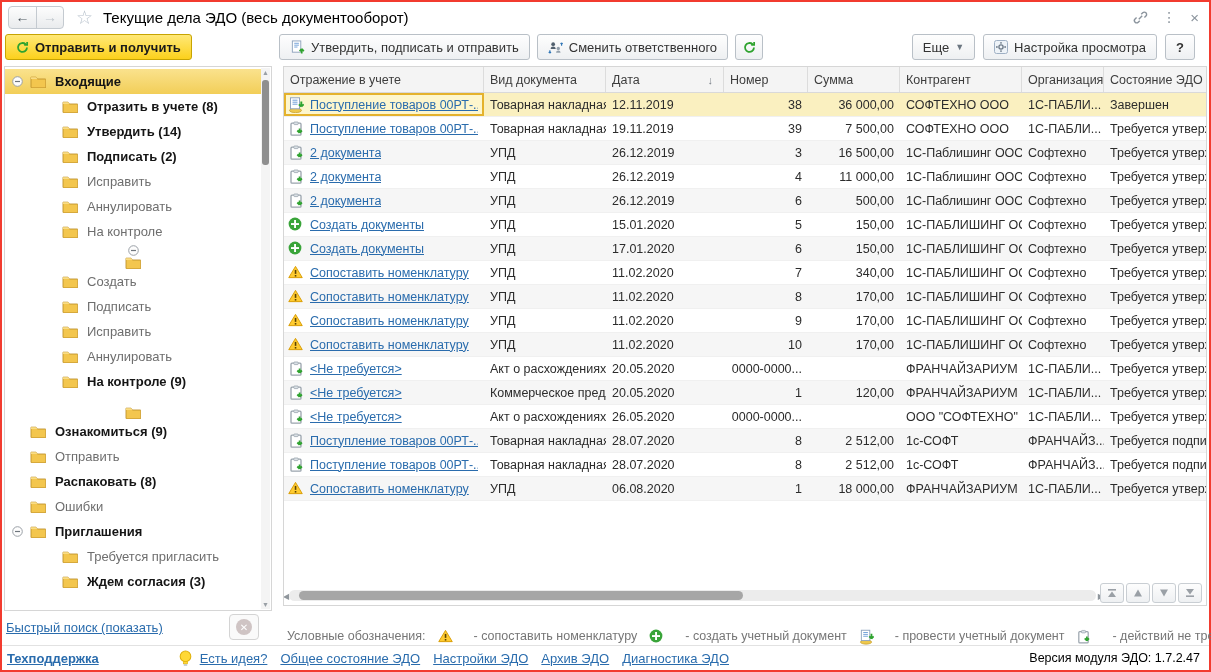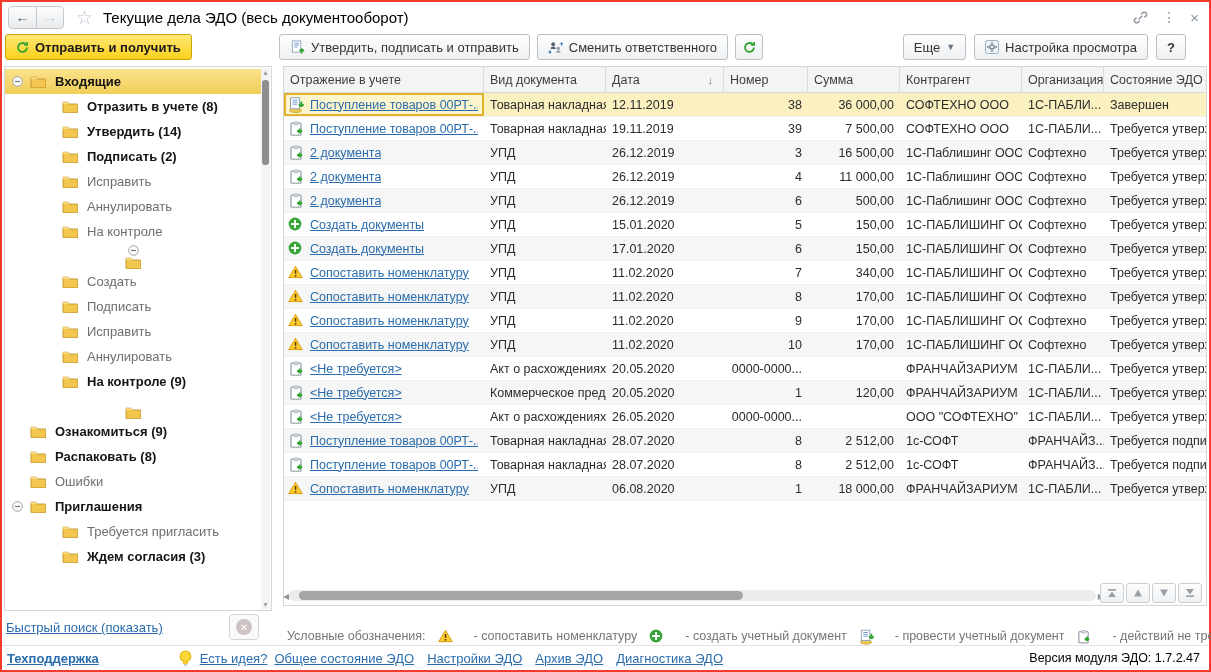--- a/index.html
+++ b/index.html
@@ -20,21 +20,21 @@
   .closex { font-size:15px; color:#8b949d; }
 
   
   .toolbar { position:absolute; top:30px; left:0; right:0; height:32px; }
   .btn { display:inline-flex; align-items:center; gap:6px; height:26px; padding:0 10px;
          background:linear-gradient(#fefefe,#eef0f2); border:1px solid #b9c0c7; border-radius:3px;
          font-size:13px; color:#333; white-space:nowrap; }
   .btn-yellow { position:absolute; left:3px; top:2px; background:linear-gradient(#ffe877,#fcd11c);
                 border:1px solid #c7a402; font-weight:bold; color:#1a1a1a; }
   .grp-mid { position:absolute; left:277px; top:2px; display:flex; gap:7px; }
-  .grp-right { position:absolute; right:23px; top:2px; display:flex; gap:8px; }
+  .grp-right { position:absolute; right:14px; top:2px; display:flex; gap:8px; }
   .caret { font-size:9px; color:#6b7680; }
   .btn-help { width:30px; justify-content:center; font-weight:bold; }
 
   
   .sidebar-panel { position:absolute; left:2px; top:64px; width:268px; height:545px; border:1px solid #d6d6d6; background:#fff; overflow:hidden; }
   .tree { position:absolute; inset:2px 11px 0 0; }
   .tree-item { height:25px; display:flex; align-items:center; font-size:13px; color:#6e6e6e; width:258px; }
   .tree-item.bold { color:#151515; font-weight:bold; }
   .tree-item.sel { background:linear-gradient(#fae28d,#f2ce58); }
   .expander { width:12px; height:12px; margin-right:7px; flex:none; display:flex; align-items:center; justify-content:center; }
@@ -75,21 +75,21 @@
   .nbtn { width:24px; height:20px; border:1px solid #c9ced3; border-radius:3px; background:linear-gradient(#fdfdfd,#eef0f2); display:flex; align-items:center; justify-content:center; }
 
   
   .legend { position:absolute; left:285px; top:624px; height:20px; display:flex; align-items:center; font-size:12.5px; color:#767676; white-space:nowrap; }
   .lg-item { display:inline-flex; align-items:center; gap:21px; margin-left:12px; }
   .lg-icon { width:15px; height:15px; display:flex; }
   .statusbar { position:absolute; left:0; right:0; bottom:0; height:25px; border-top:1px solid #e2e2e2; display:flex; align-items:center; font-size:13px; padding:0 5px; background:#fff; }
   .support { font-weight:bold; }
   .bulb { margin-left:80px; width:13px; display:flex; }
   .idea { margin-left:8px; }
-  .sb-links { display:flex; gap:13px; margin-left:7px; }
+  .sb-links { display:flex; gap:13px; margin-left:13px; }
   .version { margin-left:auto; color:#000000; font-size:12.5px; padding-right:4px; }
   svg { display:block; }
 </style>
 </head>
 <body>
 
 <div class="window">
 
   <div class="titlebar">
     <div class="navgroup">
@@ -400,20 +400,35 @@
             </svg>
     </span>
     <span class="folder">
       <svg width="16" height="13" viewBox="0 0 16 13">
               <path d="M1 2.2 h5 l1.4 1.8 h7.8 a.7.7 0 0 1 .7.7 v7.3 a.9.9 0 0 1-.9.9 H1.9 A.9.9 0 0 1 1 12 Z" fill="#f3c64e" stroke="#c0922c" stroke-width="0.9"></path>
               <path d="M1 4 h6.4 L6 2.2 H1 Z" fill="#f9dc85"></path>
             </svg>
     </span>
     <span class="tree-label">Ознакомиться (9)</span>
   </div>
+        <div class="tree-item" style="padding-left: 6px;">
+    <span class="expander" style="visibility: hidden;">
+      <svg width="11" height="11" viewBox="0 0 11 11">
+              <circle cx="5.5" cy="5.5" r="4.8" fill="#fdfdfd" stroke="#9aa0a6"></circle>
+              <line x1="3" y1="5.5" x2="8" y2="5.5" stroke="#6e757c" stroke-width="1.2"></line>
+            </svg>
+    </span>
+    <span class="folder">
+      <svg width="16" height="13" viewBox="0 0 16 13">
+              <path d="M1 2.2 h5 l1.4 1.8 h7.8 a.7.7 0 0 1 .7.7 v7.3 a.9.9 0 0 1-.9.9 H1.9 A.9.9 0 0 1 1 12 Z" fill="#f3c64e" stroke="#c0922c" stroke-width="0.9"></path>
+              <path d="M1 4 h6.4 L6 2.2 H1 Z" fill="#f9dc85"></path>
+            </svg>
+    </span>
+    <span class="tree-label">Отправить</span>
+  </div>
         <div class="tree-item bold" style="padding-left: 6px;">
     <span class="expander" style="visibility: hidden;">
       <svg width="11" height="11" viewBox="0 0 11 11">
               <circle cx="5.5" cy="5.5" r="4.8" fill="#fdfdfd" stroke="#9aa0a6"></circle>
               <line x1="3" y1="5.5" x2="8" y2="5.5" stroke="#6e757c" stroke-width="1.2"></line>
             </svg>
     </span>
     <span class="folder">
       <svg width="16" height="13" viewBox="0 0 16 13">
               <path d="M1 2.2 h5 l1.4 1.8 h7.8 a.7.7 0 0 1 .7.7 v7.3 a.9.9 0 0 1-.9.9 H1.9 A.9.9 0 0 1 1 12 Z" fill="#f3c64e" stroke="#c0922c" stroke-width="0.9"></path>

